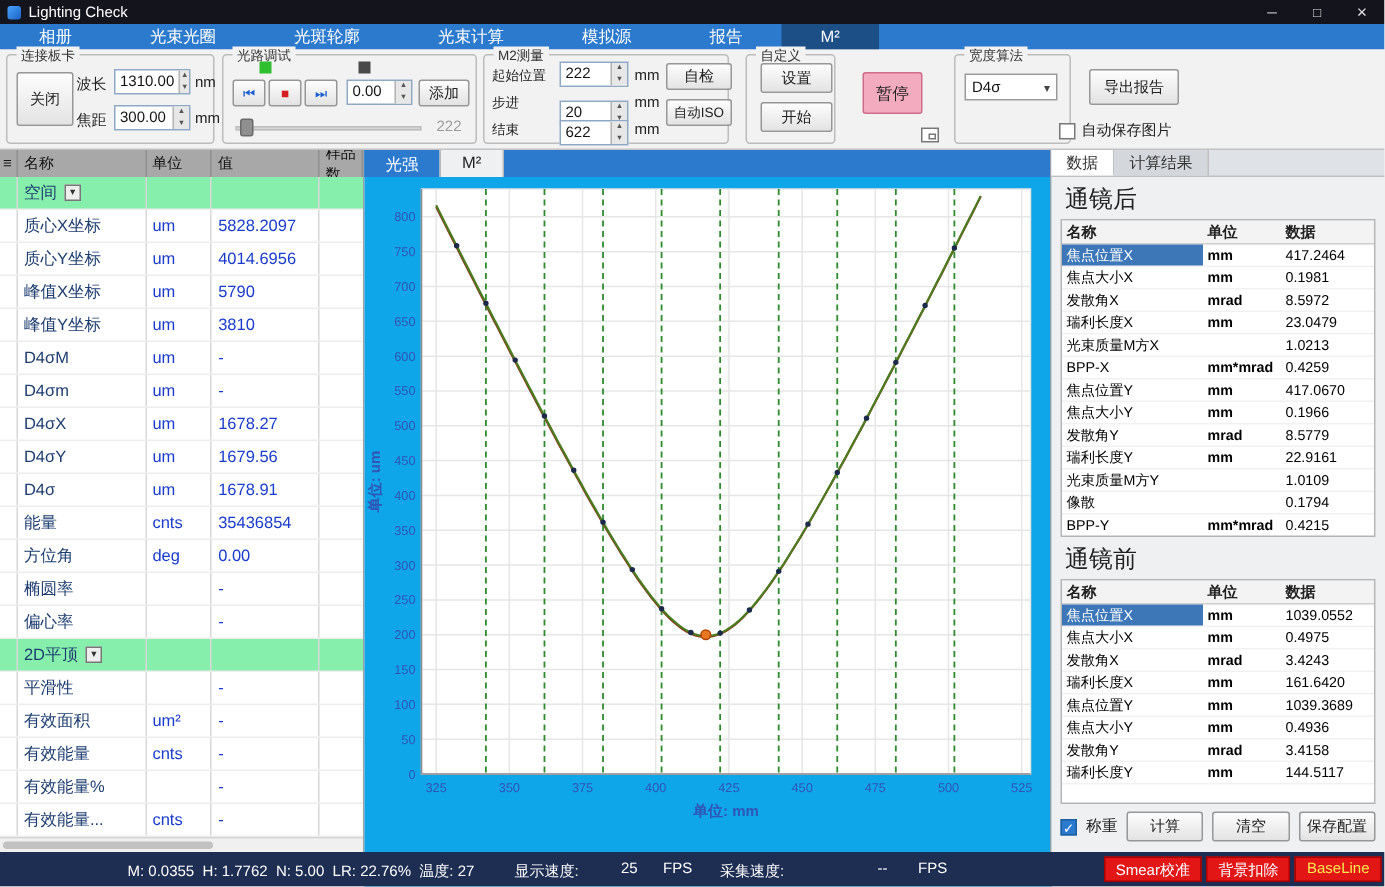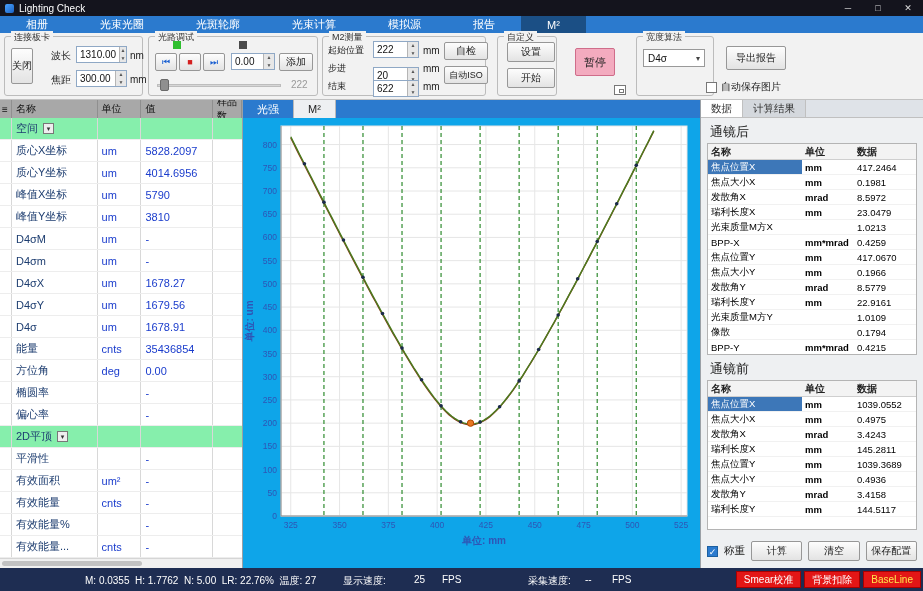--- a/index.html
+++ b/index.html
@@ -74,21 +74,21 @@
 .badge{font-size:9.5px;font-weight:bold;color:#fff;padding:1px 4px;margin:0 1px;white-space:nowrap}
 .badge.green{background:#0e7d12}
 .badge.red{background:#d40f0f}
 #chart-svg{display:block}
 
 
 .right-panel{position:absolute;left:701px;top:100px;width:222px;height:468px;background:#eef0f2}
 .rtabs{height:18px;display:flex;background:#dfe3e8;border-bottom:1px solid #c0c0c0}
 .rtab{padding:0 10px;font-size:10.5px;display:flex;align-items:center;border-right:1px solid #c0c0c0;background:#d4d8dd;color:#333}
 .rtab.active{background:#fff}
-.rgroup-label{font-size:13px;color:#222;margin:5px 0 2px 9px}
+.rgroup-label{font-size:16px;color:#222;margin:5px 0 2px 9px}
 .rtable{margin:0 6px;background:#fff;border:1px solid #b4b4b4;overflow:hidden}
 .rt-head{display:flex;height:16px;background:#f3f3f3;border-bottom:1px solid #cfcfcf;font-size:10px;font-weight:bold;color:#222;align-items:center}
 .rt-row{display:flex;height:15px;font-size:9.5px;align-items:flex-end;border-bottom:1px solid #f1f1f1}
 .rc{height:100%;display:flex;align-items:center;overflow:hidden;padding-left:3px}
 .rc-name{width:94px}
 .rc-unit{width:52px;font-weight:bold}
 .rc-val{flex:1}
 .rc-name.selected{background:#3d77b8;color:#fff}
 .rfooter{position:absolute;left:6px;right:6px;bottom:7px;display:flex;align-items:center;gap:6px}
 .rfl{font-size:10.5px;color:#222}
@@ -122,21 +122,21 @@
       <div class="menu-tab">光束计算</div>
       <div class="menu-tab">模拟源</div>
       <div class="menu-tab">报告</div>
       <div class="menu-tab active">M²</div>
     </div>
 
   <div class="toolbar">
 
     <div class="group" style="left:4px;width:139px">
       <span class="glabel">连接板卡</span>
-      <button class="btn" style="left:6px;top:11px;width:22px;height:36px">关闭</button>
+      <button class="btn" style="left:6px;top:11px;width:38px;height:36px">关闭</button>
       <span class="flabel" style="left:46px;top:12px">波长</span>
       <span class="ibox" style="left:71px;top:9px;width:51px">
         <span class="ival">1310.00</span>
         <span class="spin">
             <i>▲</i>
             <i>▼</i>
           </span>
       </span>
       <span class="funit" style="left:125px;top:13px">nm</span>
       <span class="flabel" style="left:46px;top:36px">焦距</span>
@@ -584,21 +584,21 @@
           <div class="rc rc-val">0.4975</div>
         </div>
         <div class="rt-row">
           <div class="rc rc-name">发散角X</div>
           <div class="rc rc-unit">mrad</div>
           <div class="rc rc-val">3.4243</div>
         </div>
         <div class="rt-row">
           <div class="rc rc-name">瑞利长度X</div>
           <div class="rc rc-unit">mm</div>
-          <div class="rc rc-val">145.2811</div>
+          <div class="rc rc-val">161.6420</div>
         </div>
         <div class="rt-row">
           <div class="rc rc-name">焦点位置Y</div>
           <div class="rc rc-unit">mm</div>
           <div class="rc rc-val">1039.3689</div>
         </div>
         <div class="rt-row">
           <div class="rc rc-name">焦点大小Y</div>
           <div class="rc rc-unit">mm</div>
           <div class="rc rc-val">0.4936</div>
@@ -621,21 +621,21 @@
       <button class="btn rbtn">清空</button>
       <button class="btn rbtn">保存配置</button>
     </div>
   </div>
 
   <div class="statusbar">
     <span class="sb-text" style="left:85px">M: 0.0355  H: 1.7762  N: 5.00  LR: 22.76%  温度: 27</span>
     <span class="sb-text" style="left:343px">显示速度:</span>
     <span class="sb-text" style="left:414px">25</span>
     <span class="sb-text" style="left:442px">FPS</span>
-    <span class="sb-text" style="left:528px">采集速度:</span>
+    <span class="sb-text" style="left:480px">采集速度:</span>
     <span class="sb-text" style="left:585px">--</span>
     <span class="sb-text" style="left:612px">FPS</span>
     <div class="sb-buttons">
         <div class="sbtn" style="color: rgb(255, 255, 255);">Smear校准</div>
         <div class="sbtn" style="color: rgb(255, 255, 255);">背景扣除</div>
         <div class="sbtn" style="color: rgb(255, 232, 77);">BaseLine</div>
       </div>
   </div>
 
 </div>

